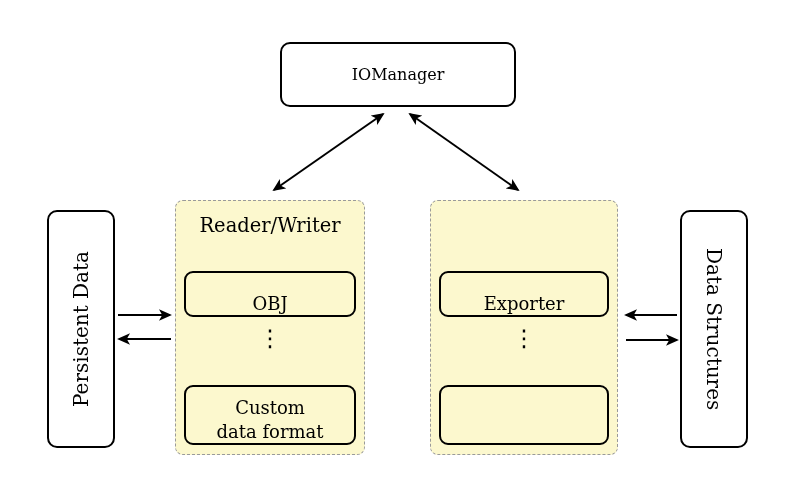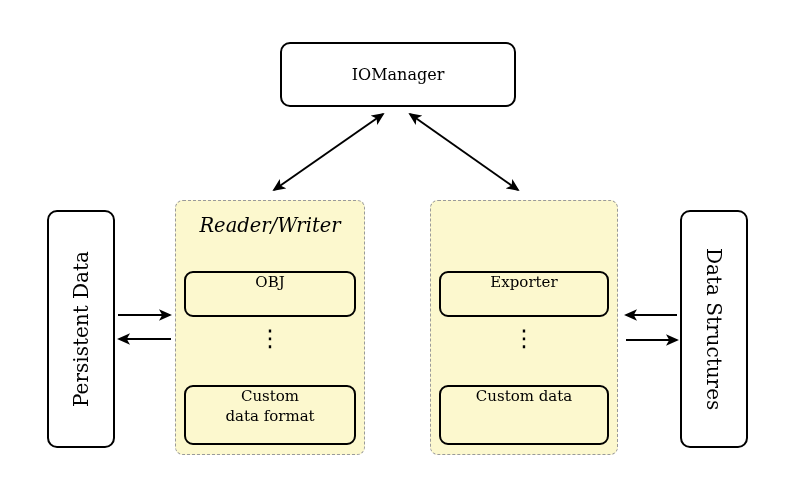--- a/index.html
+++ b/index.html
@@ -34,29 +34,29 @@
   .vlabel.down{writing-mode:vertical-rl;}
   .group{
     position:absolute;
     background:var(--group-fill);
     border:1.5px dashed var(--group-border);
     border-radius:8px;
     box-sizing:border-box;
   }
   .group-title{
     position:absolute;top:13px;left:0;right:0;
-    text-align:center;font-size:19.5px;font-style:italic;
+    text-align:center;font-size:19.5px;
   }
   .inner-box{
     position:absolute;left:8px;right:8px;
     background:var(--group-fill);
     border:2.5px solid var(--node-border);
     border-radius:9px;
-    display:flex;flex-direction:column;align-items:center;justify-content:flex-start;
-    font-size:15px;line-height:1.3;text-align:center;
+    display:flex;flex-direction:column;align-items:center;justify-content:flex-end;
+    font-size:18px;line-height:1.3;text-align:center;
     box-sizing:border-box;
   }
   .inner-top{top:70px;height:46px;}
   .inner-bottom{top:184px;height:60px;}
   .dots{
     position:absolute;top:126px;left:0;right:0;
     text-align:center;font-size:23px;letter-spacing:0;
     line-height:1;
   }
   svg.arrows{position:absolute;left:0;top:0;pointer-events:none;}
@@ -90,21 +90,20 @@
       <span>data format</span>
     </div>
   </div>
 
   <div class="group" style="left:430px;top:200px;width:188px;height:255px;">
     <div class="inner-box inner-top">
       <span>Exporter</span>
     </div>
     <div class="dots">⋮</div>
     <div class="inner-box inner-bottom">
-      <span>Custom data</span>
     </div>
   </div>
 
   <svg class="arrows" width="800" height="489" viewBox="0 0 800 489">
     <defs>
       <marker id="ah" viewBox="0 0 10 10" refX="8.5" refY="5" markerWidth="6.5" markerHeight="6.5" orient="auto-start-reverse">
         <path d="M0,0.6 L10,5 L0,9.4 L2.5,5 z" fill="#000"></path>
       </marker>
     </defs>
     <line x1="383" y1="114" x2="274" y2="190" marker-start="url(#ah)" marker-end="url(#ah)"></line>

